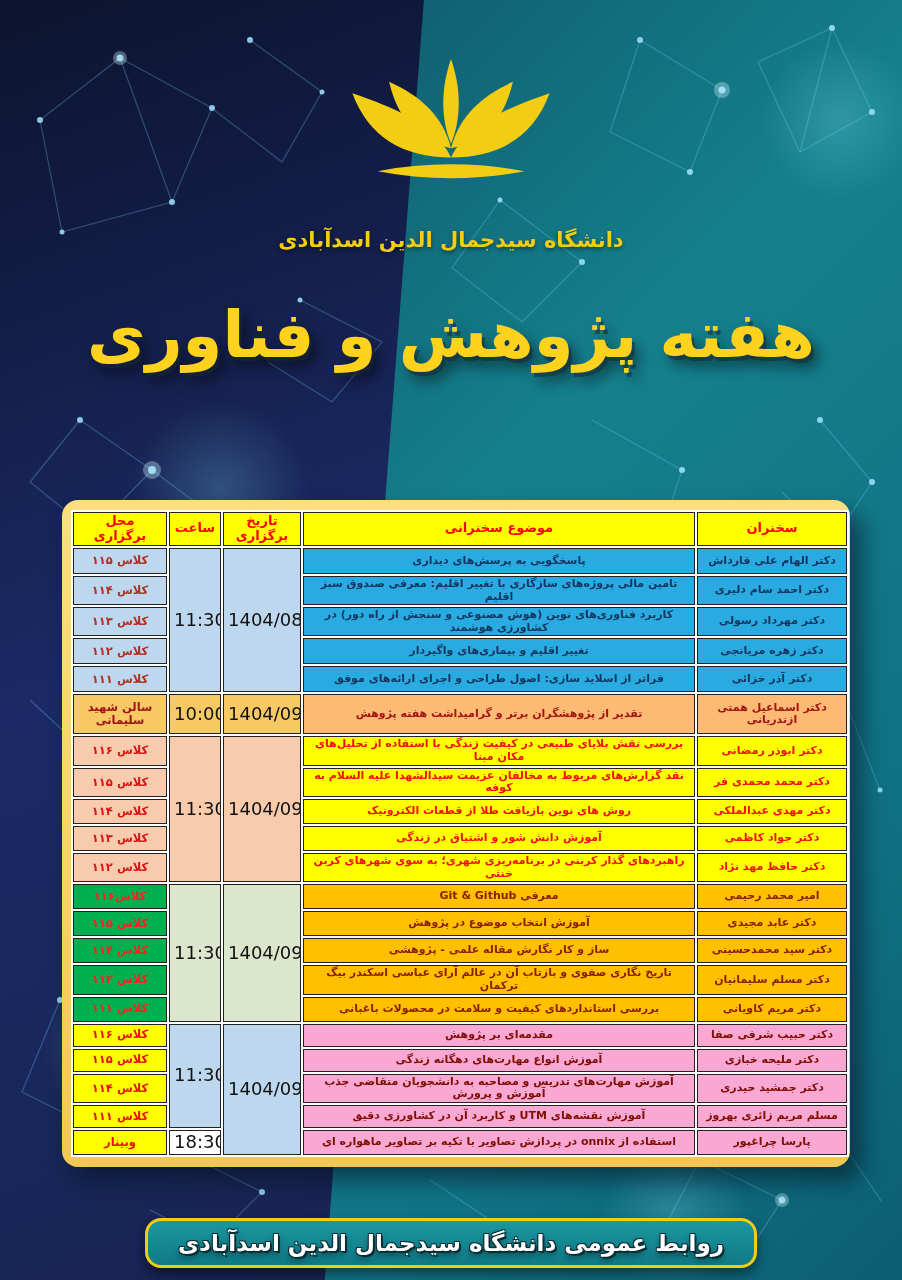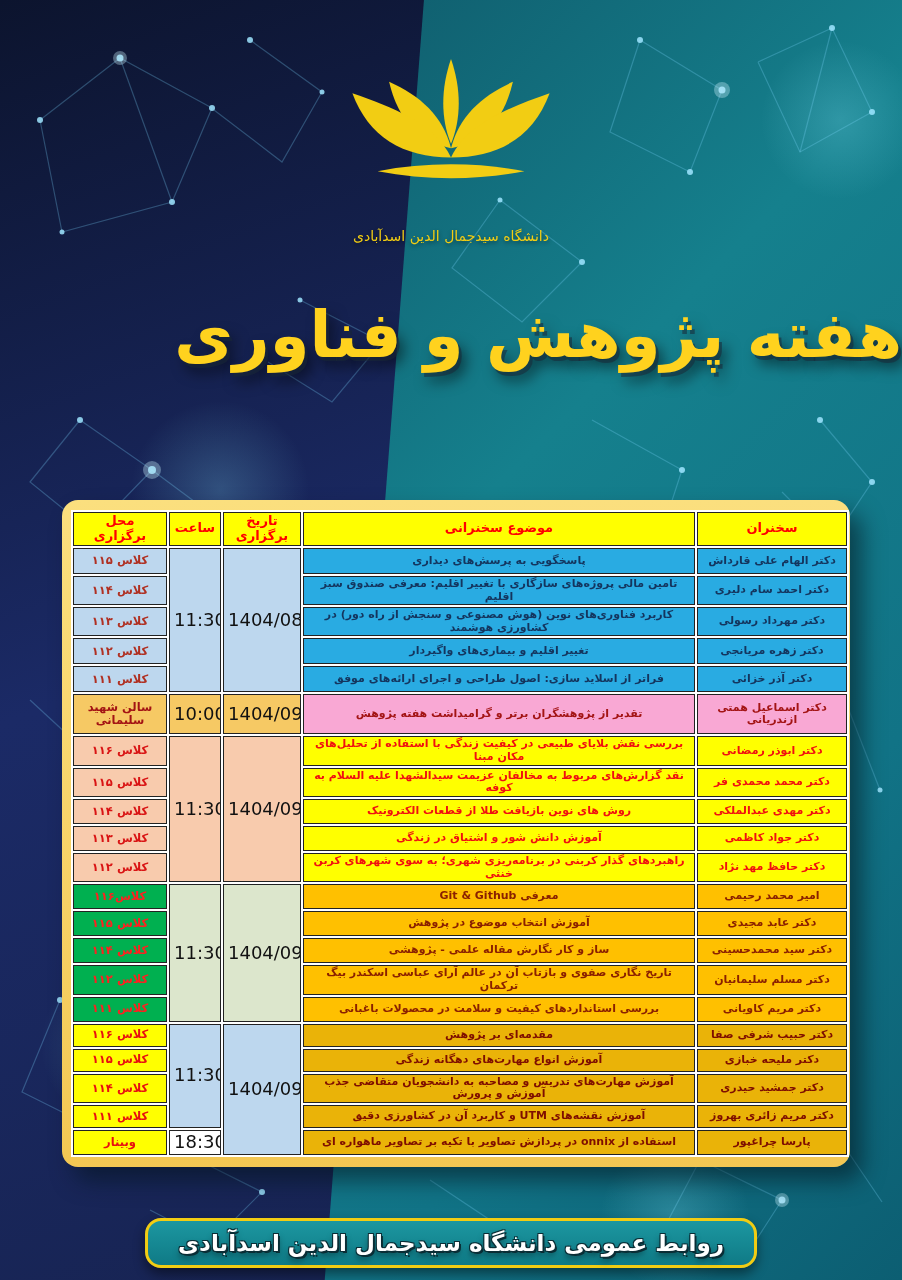--- a/index.html
+++ b/index.html
@@ -12,24 +12,24 @@
   .net{position:absolute;inset:0;}
   .glow{position:absolute;border-radius:50%;pointer-events:none;
         background:radial-gradient(circle,rgba(140,235,255,.22) 0%,rgba(140,235,255,0) 70%);}
   .g1{left:130px;top:400px;width:180px;height:180px;}
   .g2{left:760px;top:40px;width:160px;height:160px;}
   .g3{left:40px;top:960px;width:170px;height:170px;}
   .g4{left:600px;top:1140px;width:150px;height:150px;}
 
   .logo{position:absolute;top:52px;left:0;right:0;text-align:center;}
   .logo svg{display:block;margin:0 auto;}
-  .logo-calligraphy{margin-top:4px;color:#F2CD13;font-size:14px;font-weight:normal;direction:rtl;
+  .logo-calligraphy{margin-top:4px;color:#F2CD13;font-size:21px;font-weight:bold;direction:rtl;
         text-shadow:0 2px 4px rgba(0,0,0,.45);}
 
-  .main-title{position:absolute;top:298px;left:0;right:0;text-align:right;direction:rtl;
+  .main-title{position:absolute;top:298px;left:0;right:0;text-align:center;direction:rtl;
         font-size:64px;font-weight:bold;color:#FFD21E;letter-spacing:1px;
         text-shadow:3px 4px 0 rgba(25,40,55,.55),7px 9px 14px rgba(0,0,0,.5);}
 
   .table-panel{position:absolute;left:62px;top:500px;width:788px;box-sizing:border-box;
         background:linear-gradient(180deg,#FBDF7E 0%,#F7D165 60%,#F3C753 100%);
         border-radius:16px;padding:10px 9px;
         box-shadow:12px 14px 22px rgba(3,20,30,.55);}
   table.schedule{width:100%;border-collapse:separate;border-spacing:2px;background:#ffffff;
         table-layout:fixed;}
   .c-sp{width:150px;}.c-tp{width:392px;}.c-dt{width:78px;}.c-tm{width:52px;}.c-loc{width:94px;}
@@ -37,30 +37,30 @@
         padding:1px 4px;line-height:1.15;overflow:hidden;}
   tr.hd{height:24px;}
   tr.hd td{background:#FFFF00;color:#FF0000;font-weight:bold;font-size:13px;}
   tr.b1{height:26px;} tr.b2{height:40px;} tr.b3{height:25px;} tr.b4{height:25px;} tr.b5{height:23px;}
   .cell-main{font-size:11px;font-weight:bold;}
   .cell-loc{font-size:11.5px;font-weight:bold;}
   .cell-meta{font-size:18px;color:#111;direction:ltr;}
   tr.b1 .cell-main{background:#29ABE2;color:#14355E;margin-left:24px;}
   tr.b1 .cell-loc{background:#BDD7EE;color:#B03022;}
   tr.b1 .cell-meta{background:#BDD7EE;}
-  tr.b2 .cell-main{background:#f9a8d4;color:#A31414;}
+  tr.b2 .cell-main{background:#fdba74;color:#A31414;}
   tr.b2 .cell-loc{background:#F6C964;color:#A31414;}
   tr.b2 .cell-meta{background:#F6C964;}
   tr.b3 .cell-main{background:#FFFF00;color:#F01010;}
   tr.b3 .cell-loc{background:#F8CBAD;color:#D91414;}
   tr.b3 .cell-meta{background:#F8CBAD;}
   tr.b4 .cell-main{background:#FFC000;color:#8A2000;}
   tr.b4 .cell-loc{background:#00B050;color:#FF2020;}
   tr.b4 .cell-meta{background:#DCE6CC;}
-  tr.b5 .cell-main{background:#eab308;color:#7E0E00;}
+  tr.b5 .cell-main{background:#f9a8d4;color:#7E0E00;}
   tr.b5 .cell-loc{background:#FFFF00;color:#E81010;}
   tr.b5 .cell-meta{background:#BDD7EE;}
   tr.b5 .cell-meta.white{background:#FFFFFF;}
 
   .footer-banner{position:absolute;left:50%;transform:translateX(-50%);bottom:12px;
         background:linear-gradient(180deg,#1c97a0,#0f7a86);
         border:3px solid #F2CD13;border-radius:16px;padding:9px 30px;direction:rtl;
         box-shadow:0 6px 12px rgba(0,0,0,.45);}
   .footer-banner span{color:#ffffff;font-size:23px;font-weight:bold;white-space:nowrap;
         text-shadow:2px 2px 0 #0a2d35,-1px -1px 0 #0a2d35,1px -1px 0 #0a2d35,-1px 1px 0 #0a2d35,0 4px 6px rgba(0,0,0,.5);}
@@ -276,21 +276,21 @@
         <td class="cell-main">دکتر ملیحه خبازی</td>
         <td class="cell-main">آموزش انواع مهارت‌های دهگانه زندگی</td>
         <td class="cell-loc">کلاس ۱۱۵</td>
       </tr>
       <tr class="b5">
         <td class="cell-main">دکتر جمشید حیدری</td>
         <td class="cell-main">آموزش مهارت‌های تدریس و مصاحبه به دانشجویان متقاضی جذب آموزش و پرورش</td>
         <td class="cell-loc">کلاس ۱۱۴</td>
       </tr>
       <tr class="b5">
-        <td class="cell-main">دکتر مریم زائری بهروز</td>
+        <td class="cell-main">مسلم مریم زائری بهروز</td>
         <td class="cell-main">آموزش نقشه‌های UTM و کاربرد آن در کشاورزی دقیق</td>
         <td class="cell-loc">کلاس ۱۱۱</td>
       </tr>
       <tr class="b5">
         <td class="cell-main">پارسا چراغپور</td>
         <td class="cell-main">استفاده از onnix در پردازش تصاویر با تکیه بر تصاویر ماهواره ای</td>
         <td class="cell-meta white">18:30</td>
         <td class="cell-loc">وبینار</td>
       </tr>
     </tbody>

